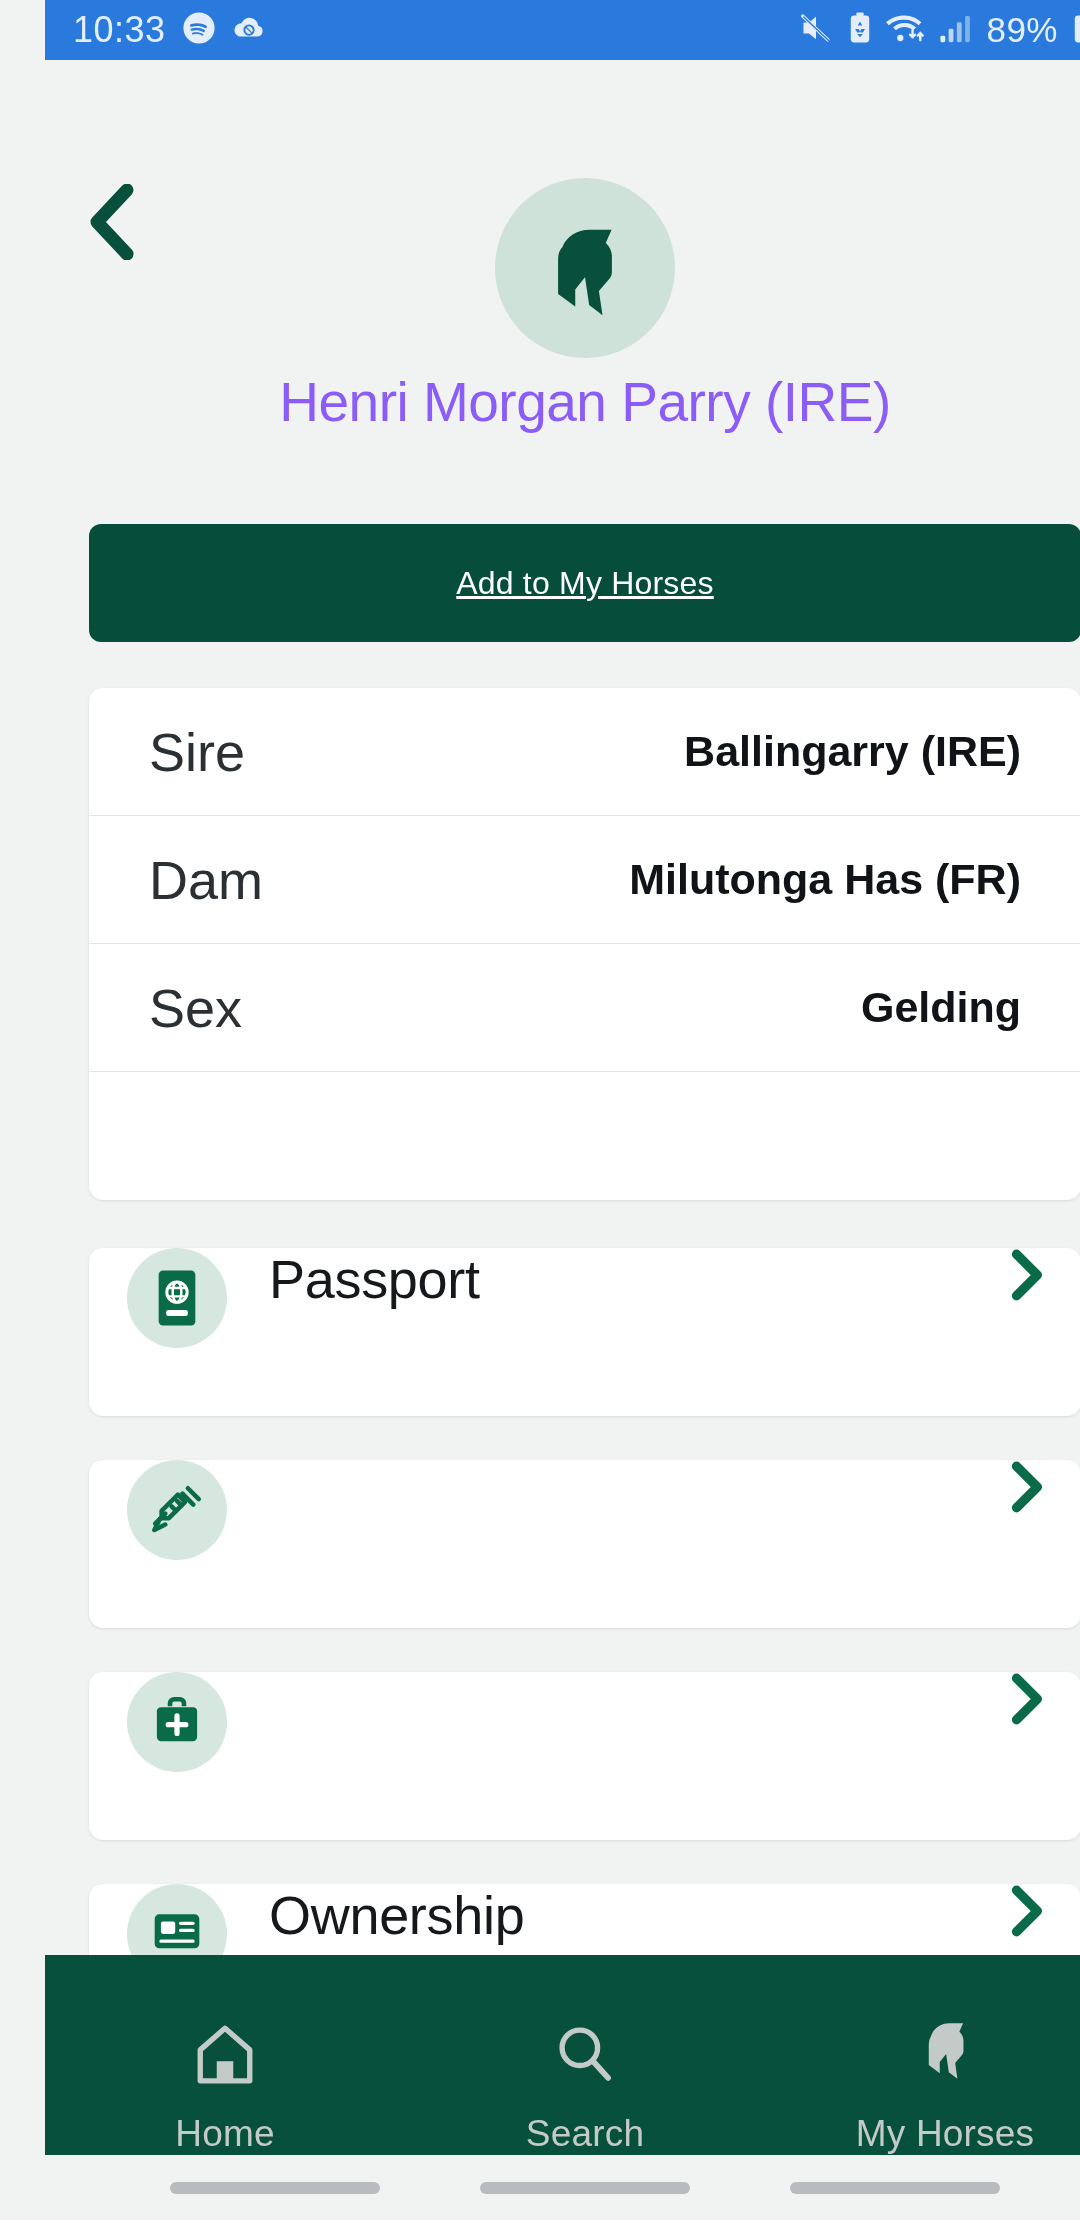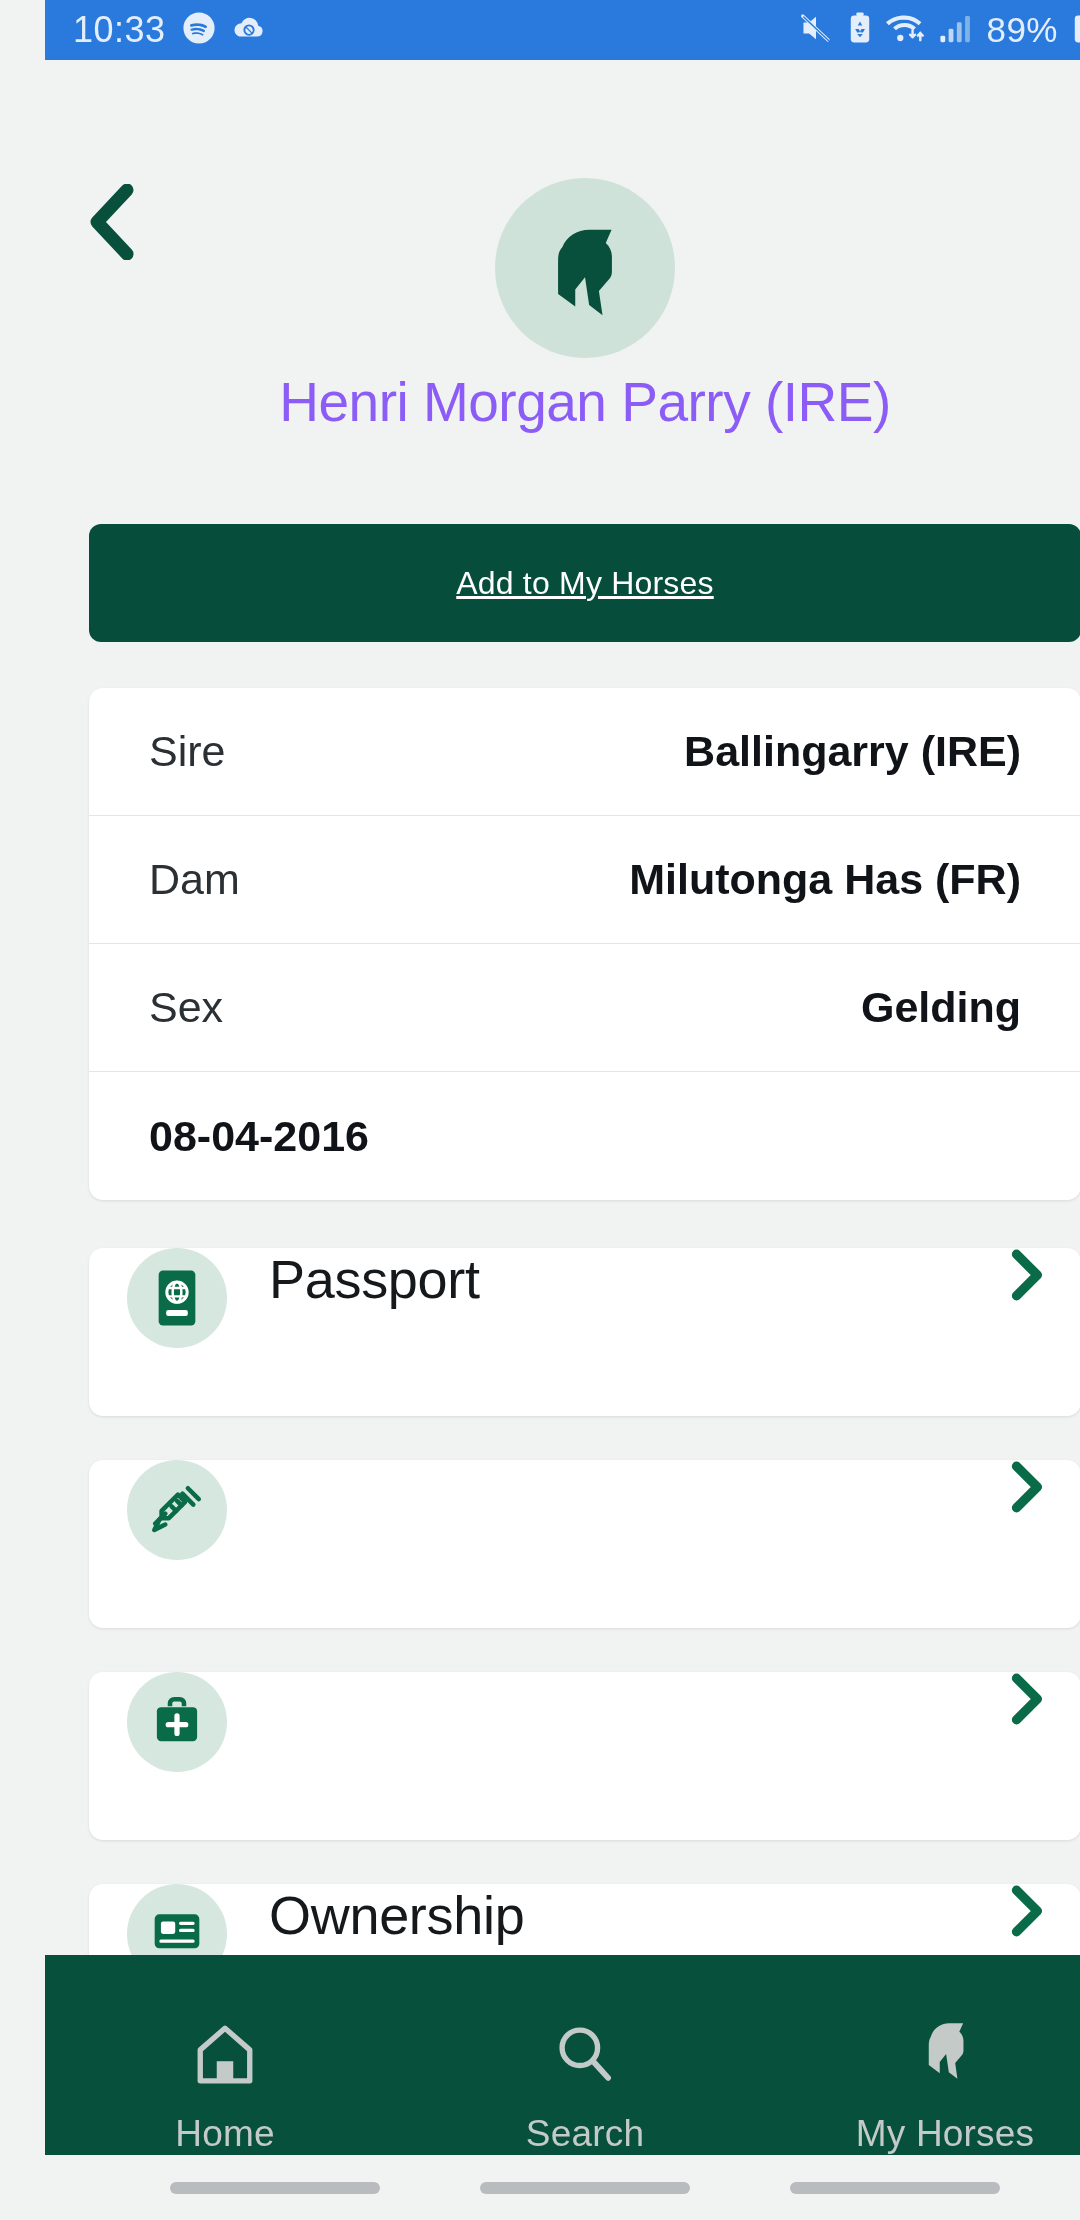--- a/index.html
+++ b/index.html
@@ -50,21 +50,21 @@
     position:absolute; left:44px; top:688px; width:992px;
     background:#ffffff; border-radius:14px; overflow:hidden;
     box-shadow:0 1px 3px rgba(0,0,0,.10);
   }
   .info-row{
     display:flex; align-items:center; justify-content:space-between;
     height:128px; padding:0 60px;
     border-bottom:1px solid #e3e5e6;
   }
   .info-row:last-child{ border-bottom:none; }
-  .info-label{ font-size:43px; color:#2b3035; font-weight:400; }
+  .info-label{ font-size:54px; color:#2b3035; font-weight:400; }
   .info-value{ font-size:43px; color:#101418; font-weight:bold; }
 
   
   .menu-card{
     position:absolute; left:44px; width:992px; height:168px;
     background:#ffffff; border-radius:14px;
     box-shadow:0 1px 3px rgba(0,0,0,.10);
     display:flex; align-items:flex-start; padding:0 38px;
   }
   .menu-ico-wrap{
@@ -183,21 +183,20 @@
     </div>
     <div class="info-row">
       <span class="info-label">Dam</span>
       <span class="info-value">Milutonga Has (FR)</span>
     </div>
     <div class="info-row">
       <span class="info-label">Sex</span>
       <span class="info-value">Gelding</span>
     </div>
     <div class="info-row">
-      <span class="info-value">08-04-2016</span>
     </div>
   </div>
 
   <div class="menu-card" style="top:1248px;">
     <span class="menu-ico-wrap">
       <svg width="52" height="60" viewBox="0 0 30 36">
           <rect x="4" y="1.5" width="22" height="33" rx="2.6" fill="#0a6b48"></rect>
           <circle cx="15" cy="14.5" r="6.1" fill="none" stroke="#ffffff" stroke-width="1.8"></circle>
           <ellipse cx="15" cy="14.5" rx="2.6" ry="6.1" fill="none" stroke="#ffffff" stroke-width="1.5"></ellipse>
           <path d="M9.1 12h11.8M9.1 17h11.8" stroke="#ffffff" stroke-width="1.4"></path>

